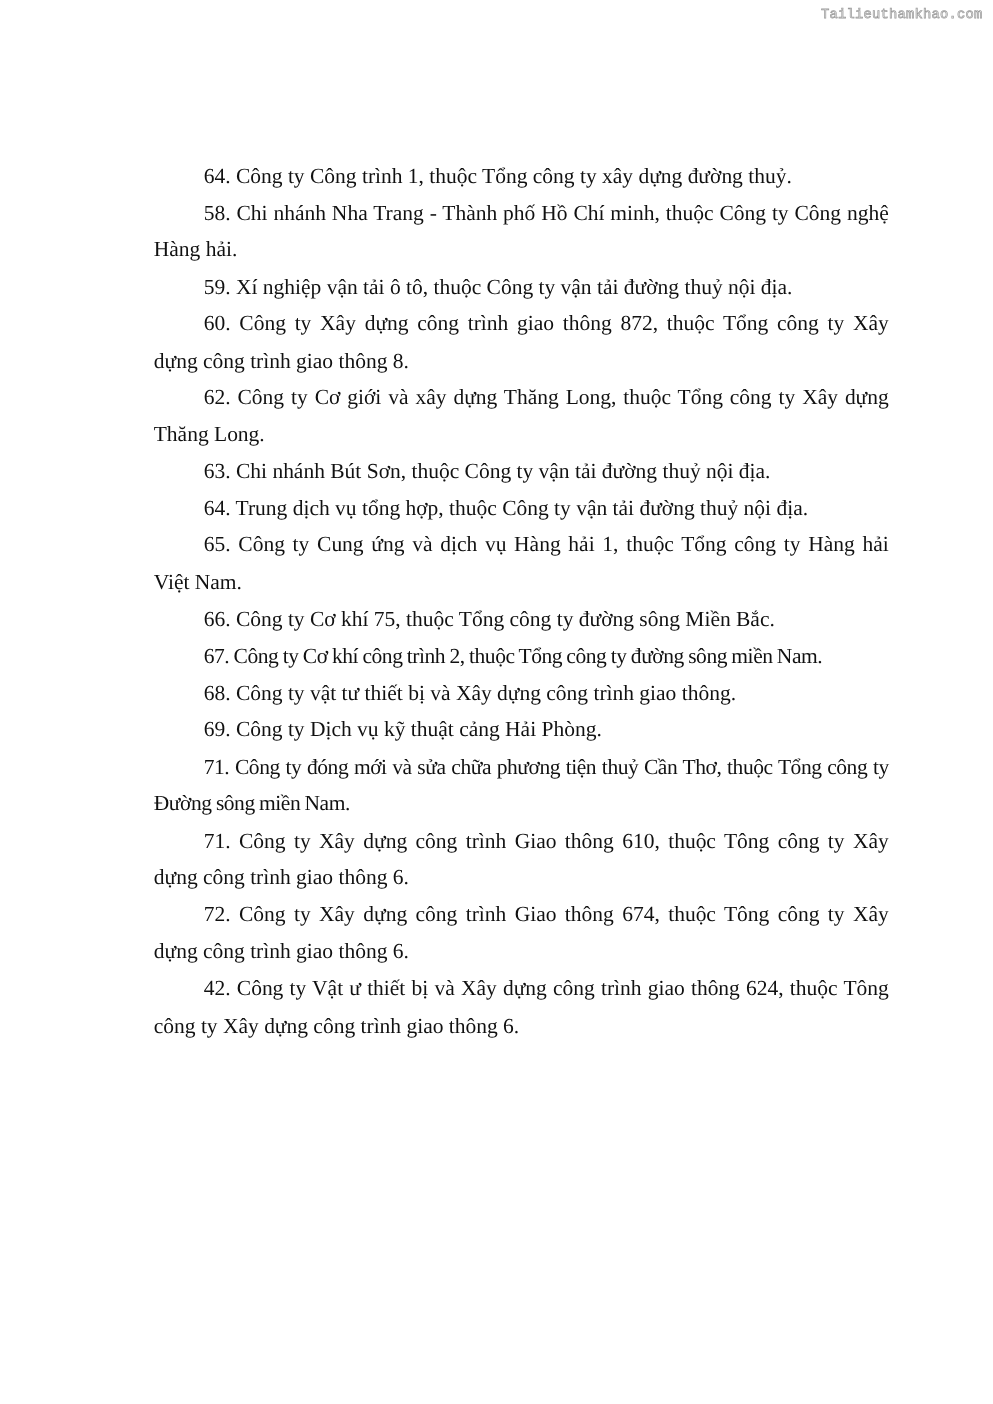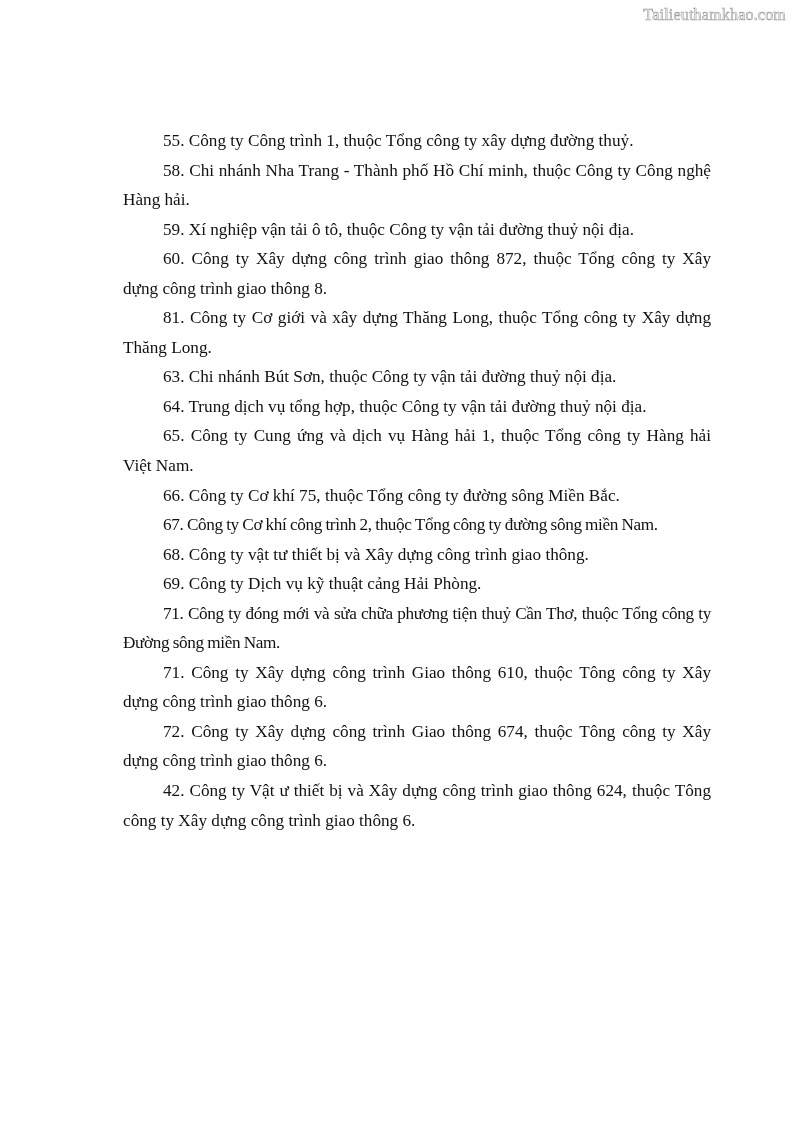--- a/index.html
+++ b/index.html
@@ -1,40 +1,40 @@
 <!DOCTYPE html>
 <html><head>
 <meta charset="utf-8">
 <style>
   html, body { margin: 0; padding: 0; background: #ffffff; }
   body { width: 794px; height: 1123px; position: relative; overflow: hidden; }
   .watermark {
     position: absolute; top: 6px; right: 8px;
-    font-family: Liberation Serif, serif; font-size: 16px;
+    font-family: Liberation Mono, monospace; font-size: 11px;
     color: #ffffff; -webkit-text-stroke: 0.6px #9a9a9a; letter-spacing: 0.2px;
   }
   .page {
     position: absolute; left: 123px; top: 126px; width: 588px;
     font-family: "Liberation Serif", serif; font-size: 17.2px;
     line-height: 29.55px; color: #111111;
   }
   .item { margin: 0; text-align: justify; text-indent: 40px; }
   .item.tight { letter-spacing: -0.35px; word-spacing: -0.5px; }
 </style>
 </head>
 <body>
 
 <div class="watermark">Tailieuthamkhao.com</div>
 
 <div class="page">
-  <p class="item">55. Công ty Công trình 1, thuộc Tổng công ty xây dựng đường thuỷ.</p>
+  <p class="item">64. Công ty Công trình 1, thuộc Tổng công ty xây dựng đường thuỷ.</p>
   <p class="item">58. Chi nhánh Nha Trang - Thành phố Hồ Chí minh, thuộc Công ty Công nghệ Hàng hải.</p>
   <p class="item">59. Xí nghiệp vận tải ô tô, thuộc Công ty vận tải đường thuỷ nội địa.</p>
   <p class="item">60. Công ty Xây dựng công trình giao thông 872, thuộc Tổng công ty Xây dựng công trình giao thông 8.</p>
-  <p class="item">81. Công ty Cơ giới và xây dựng Thăng Long, thuộc Tổng công ty Xây dựng Thăng Long.</p>
+  <p class="item">62. Công ty Cơ giới và xây dựng Thăng Long, thuộc Tổng công ty Xây dựng Thăng Long.</p>
   <p class="item">63. Chi nhánh Bút Sơn, thuộc Công ty vận tải đường thuỷ nội địa.</p>
   <p class="item">64. Trung dịch vụ tổng hợp, thuộc Công ty vận tải đường thuỷ nội địa.</p>
   <p class="item">65. Công ty Cung ứng và dịch vụ Hàng hải 1, thuộc Tổng công ty Hàng hải Việt Nam.</p>
   <p class="item">66. Công ty Cơ khí 75, thuộc Tổng công ty đường sông Miền Bắc.</p>
   <p class="item tight">67. Công ty Cơ khí công trình 2, thuộc Tổng công ty đường sông miền Nam.</p>
   <p class="item">68. Công ty vật tư thiết bị và Xây dựng công trình giao thông.</p>
   <p class="item">69. Công ty Dịch vụ kỹ thuật cảng Hải Phòng.</p>
   <p class="item tight">71. Công ty đóng mới và sửa chữa phương tiện thuỷ Cần Thơ, thuộc Tổng công ty Đường sông miền Nam.</p>
   <p class="item">71. Công ty Xây dựng công trình Giao thông 610, thuộc Tông công ty Xây dựng công trình giao thông 6.</p>
   <p class="item">72. Công ty Xây dựng công trình Giao thông 674, thuộc Tông công ty Xây dựng công trình giao thông 6.</p>

